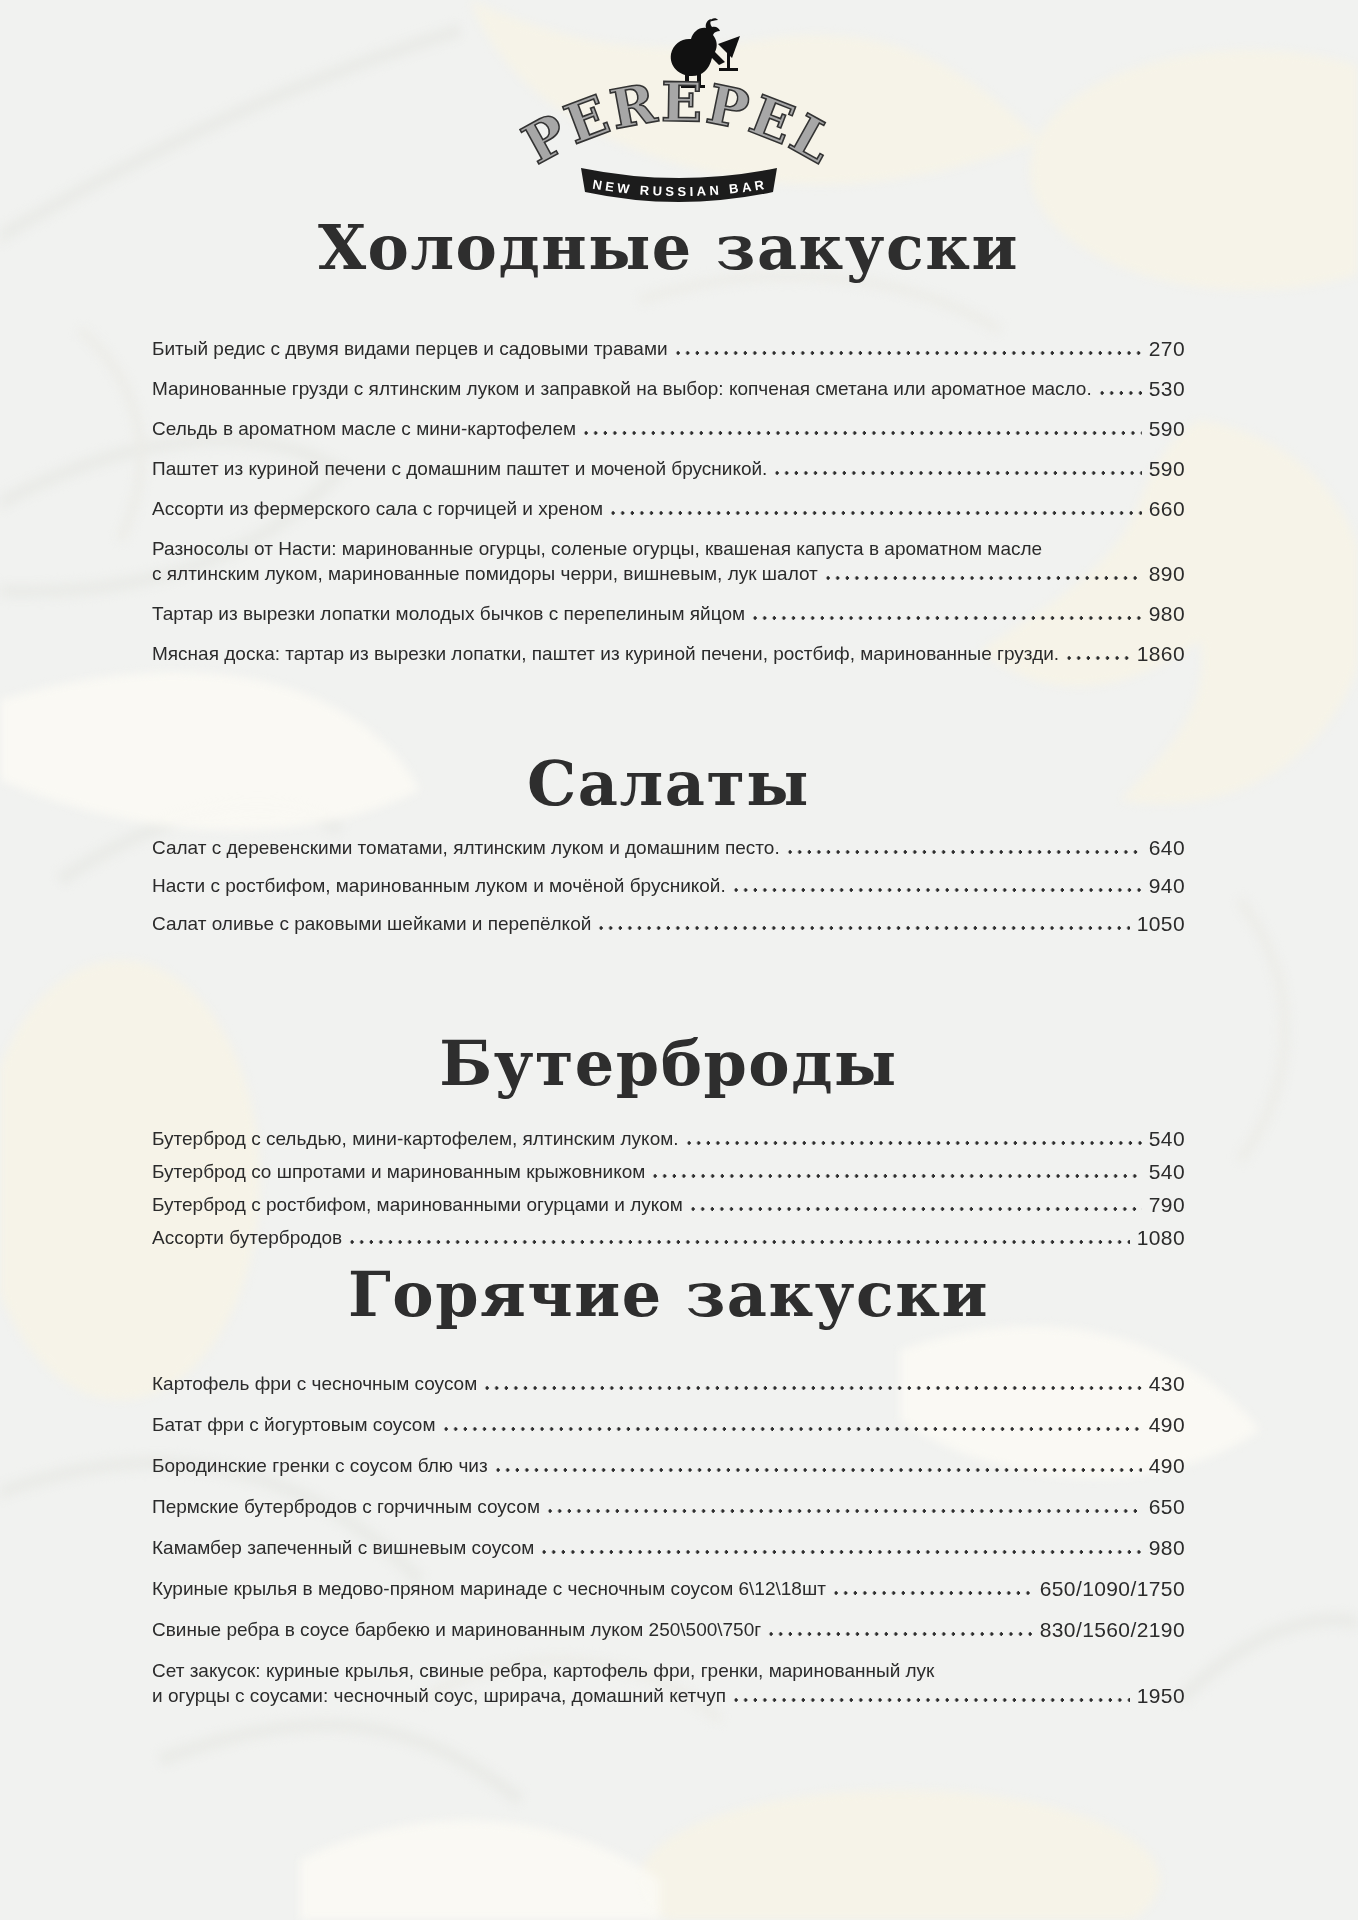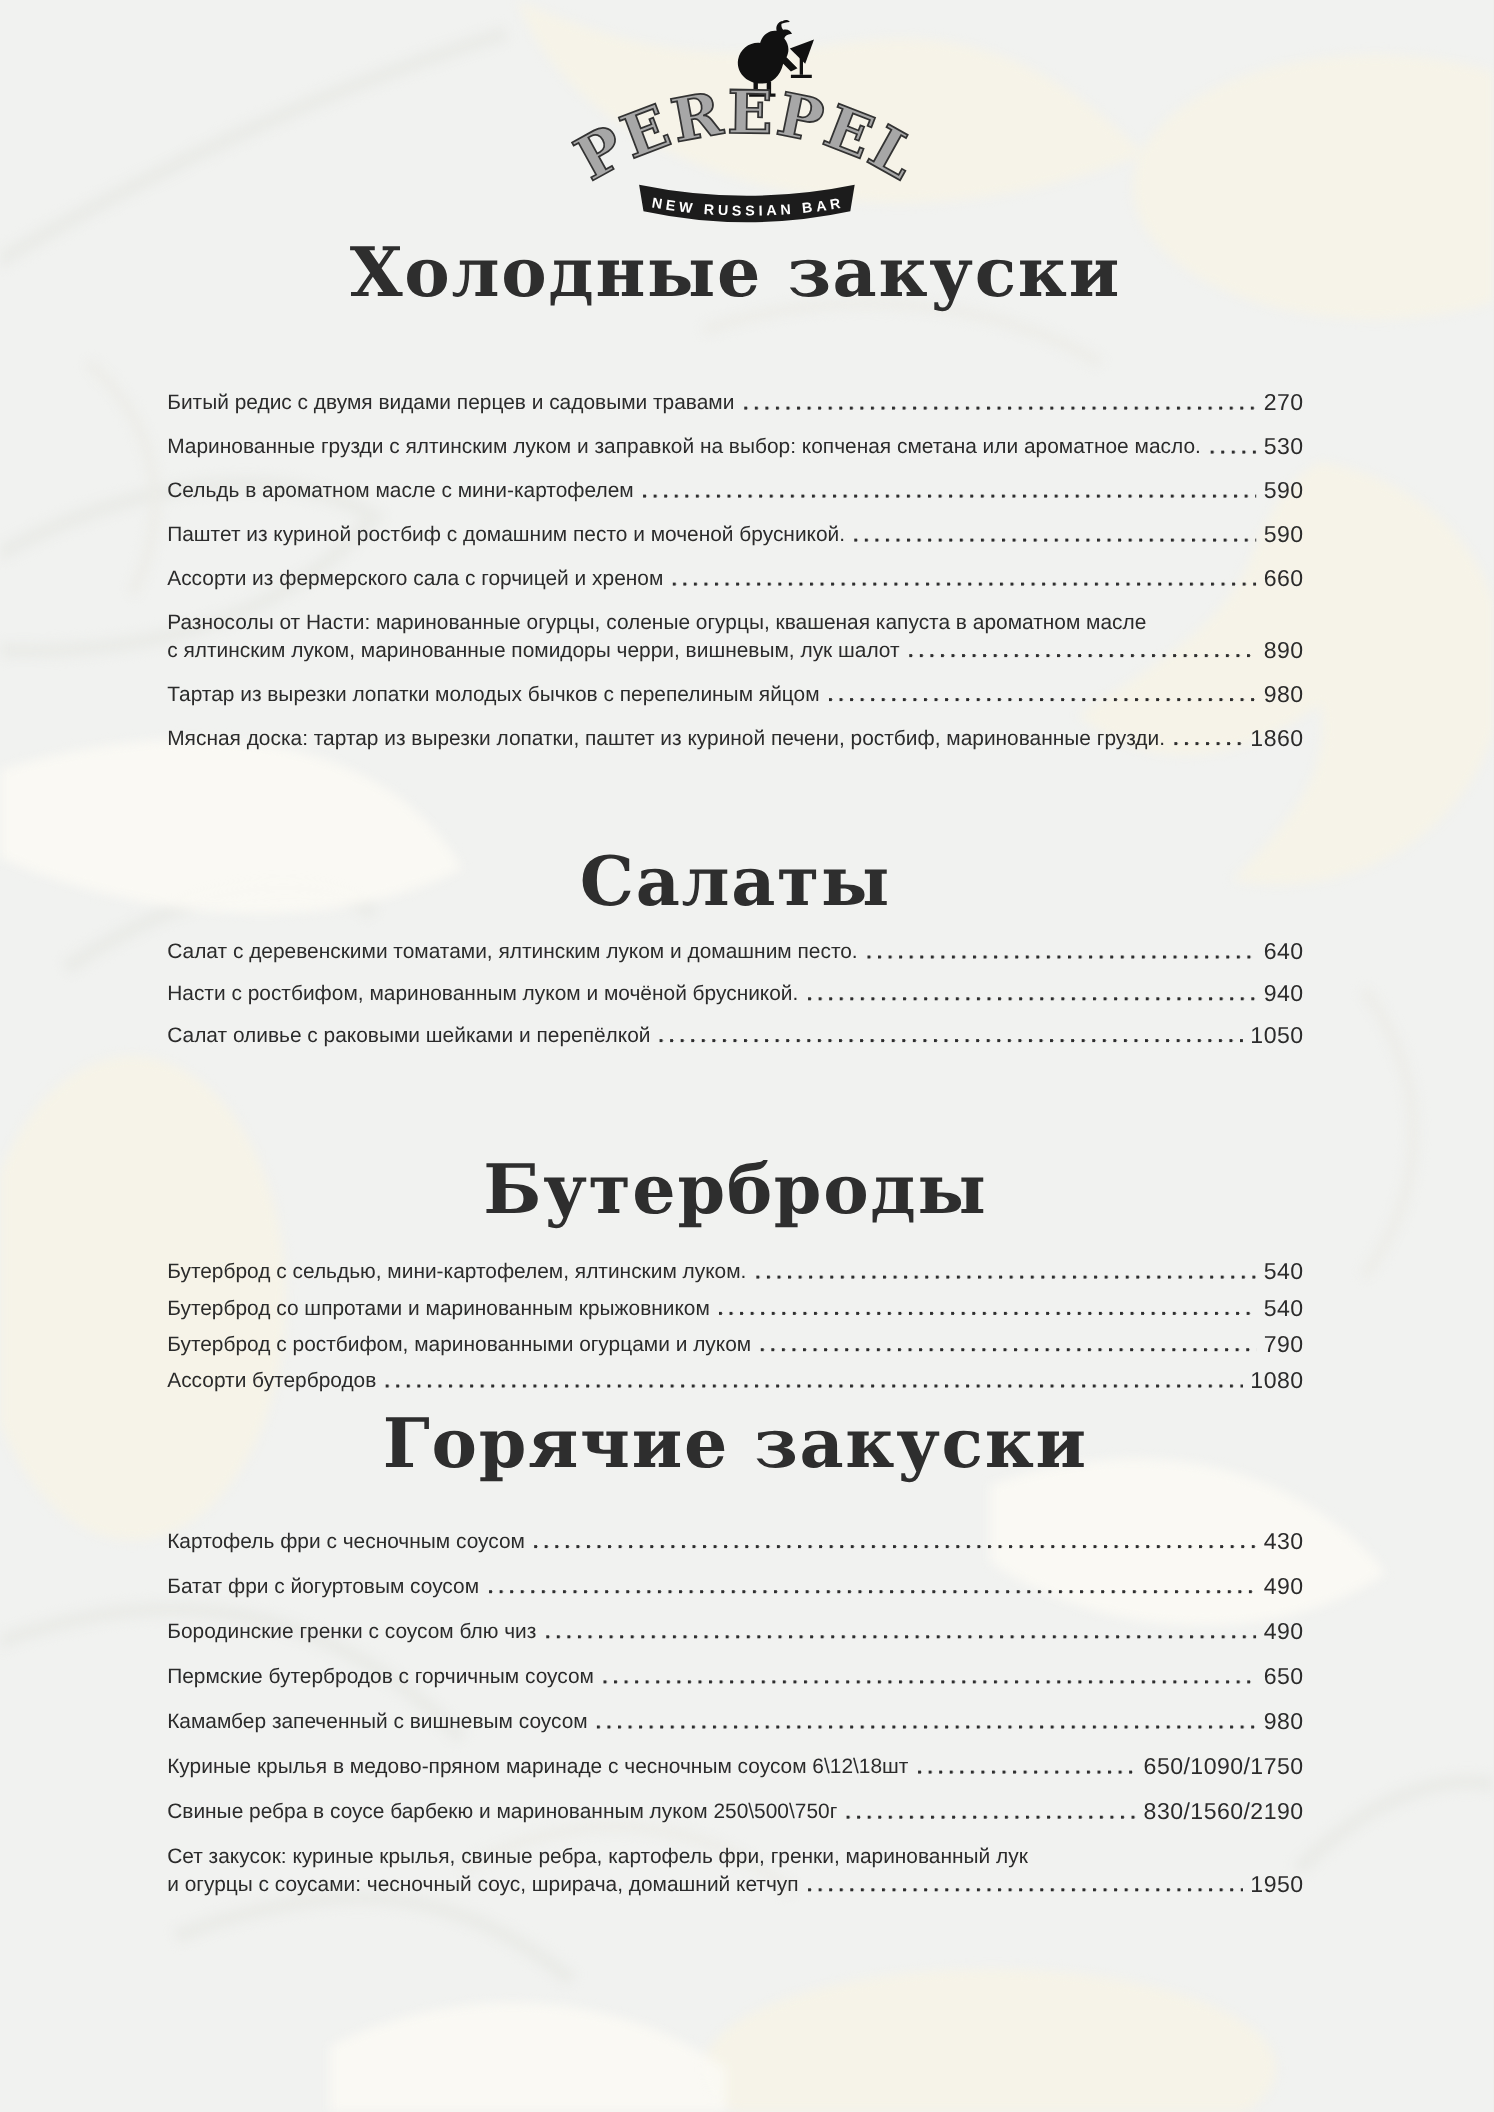--- a/index.html
+++ b/index.html
@@ -29,21 +29,21 @@
     line-height:1.15;
     letter-spacing:1.5px;
     text-align:center;
     color:#2e2e2e;
     margin:0;
   }
   section.s0{margin-top:8px;}
   section.s1{margin-top:82px;}
   section.s2{margin-top:92px;}
   section.s3{}
-  .items{margin-top:72px;}
+  .items{margin-top:54px;}
   section.s1 .items{margin-top:16px;}
   section.s2 .items{margin-top:28px;}
   section.s3 .items{margin-top:42px;}
 
   .row{position:relative;margin-bottom:16px;}
   section.s1 .row{margin-bottom:14px;}
   section.s2 .row{margin-bottom:9px;}
   section.s3 .row{margin-bottom:17px;}
   .row:last-child{margin-bottom:0;}
 
@@ -164,21 +164,21 @@
     <div class="line2">
       <span class="item-text line2-text">Сельдь в ароматном масле с мини-картофелем</span>
       <span class="leader"></span>
       <span class="price">590</span>
     </div>
   </div>
 
   <div class="row">
 
     <div class="line2">
-      <span class="item-text line2-text">Паштет из куриной ростбиф с домашним песто и моченой брусникой.</span>
+      <span class="item-text line2-text">Паштет из куриной печени с домашним паштет и моченой брусникой.</span>
       <span class="leader"></span>
       <span class="price">590</span>
     </div>
   </div>
 
   <div class="row">
 
     <div class="line2">
       <span class="item-text line2-text">Ассорти из фермерского сала с горчицей и хреном</span>
       <span class="leader"></span>

